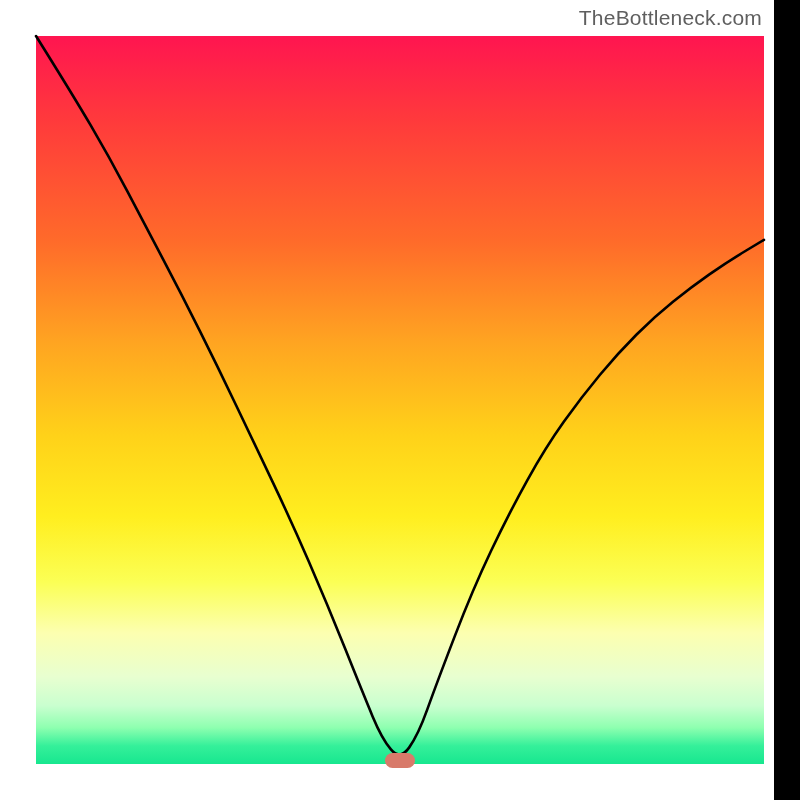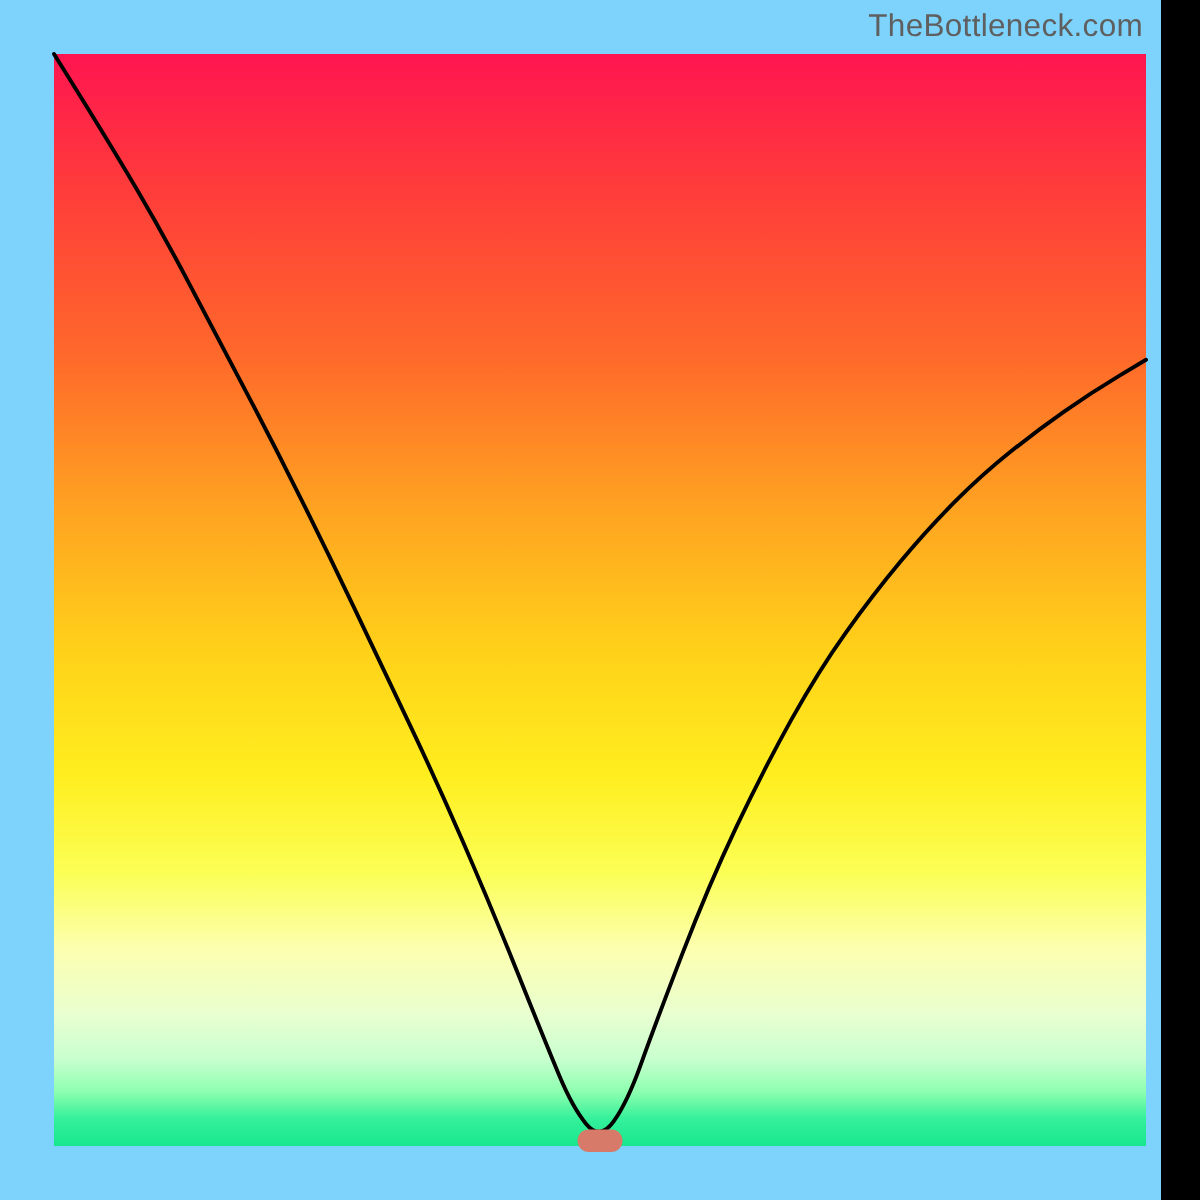--- a/index.html
+++ b/index.html
@@ -8,21 +8,21 @@
     width: 800px;
     height: 800px;
     background: #000;
     overflow: hidden;
     font-family: Arial, Helvetica, sans-serif;
   }
   .frame {
     position: relative;
     width: 774px;
     height: 800px;
-    background: #7dd3fc;
+    background: #ffffff;
   }
   .plot {
     position: absolute;
     left: 36px;
     top: 36px;
     width: 728px;
     height: 728px;
     background: linear-gradient(
       to bottom,
       #ff1550 0%,

